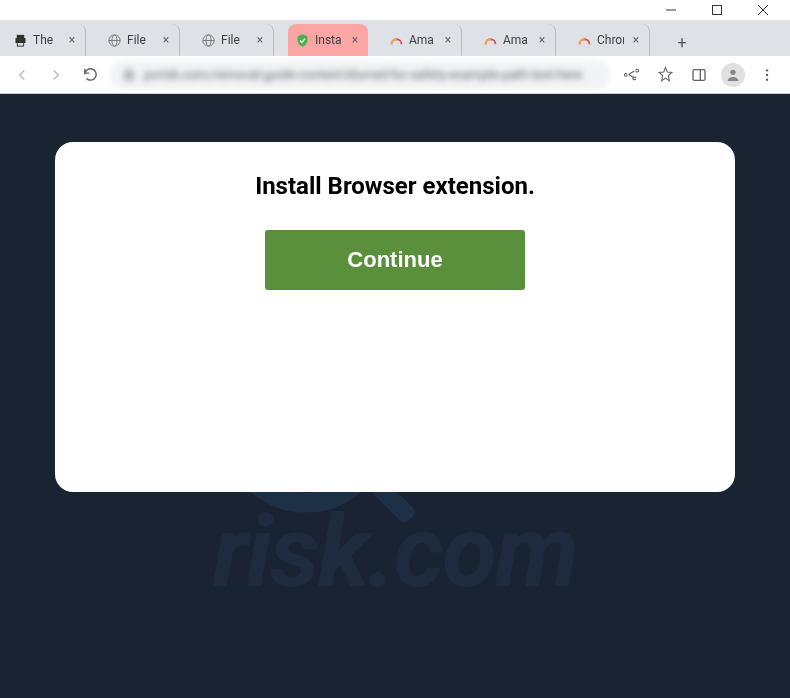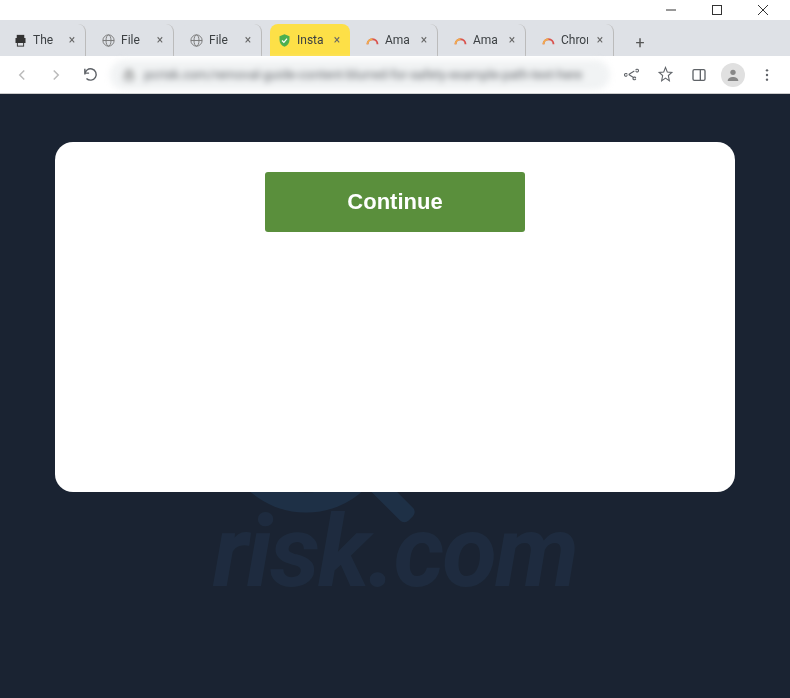--- a/index.html
+++ b/index.html
@@ -31,40 +31,40 @@
       font-size: 10px;
     }
     
     
     .tab-strip {
       height: 36px;
       background: #dee1e6;
       display: flex;
       align-items: flex-end;
       padding: 0 6px;
-      gap: 8px;
+      gap: 14px;
     }
     .tab {
       height: 32px;
       min-width: 70px;
       max-width: 80px;
       background: #dee1e6;
       border-radius: 8px 8px 0 0;
       display: flex;
       align-items: center;
       padding: 0 6px;
       gap: 5px;
       font-size: 12px;
       color: #3c4043;
       position: relative;
       border-right: 1px solid #bbb;
       flex: 1;
     }
     .tab.active {
-      background: #fde047;
+      background: #fca5a5;
       border-right: none;
     }
     .tab-favicon {
       width: 16px;
       height: 16px;
       display: flex;
       align-items: center;
       justify-content: center;
       flex-shrink: 0;
       font-size: 13px;
@@ -429,15 +429,16 @@
         <div class="wm-dot d1"></div>
           <div class="wm-dot d2"></div>
           <div class="wm-dot d3"></div>
       </div>
       <div class="wm-text">PC</div>
     </div>
     <div class="wm-sub">risk.com</div>
   </div>
 
   <div class="card">
+    <div class="card-title">Install Browser extension.</div>
     <button class="continue-btn">Continue</button>
   </div>
 </div>
 
 </body></html>

